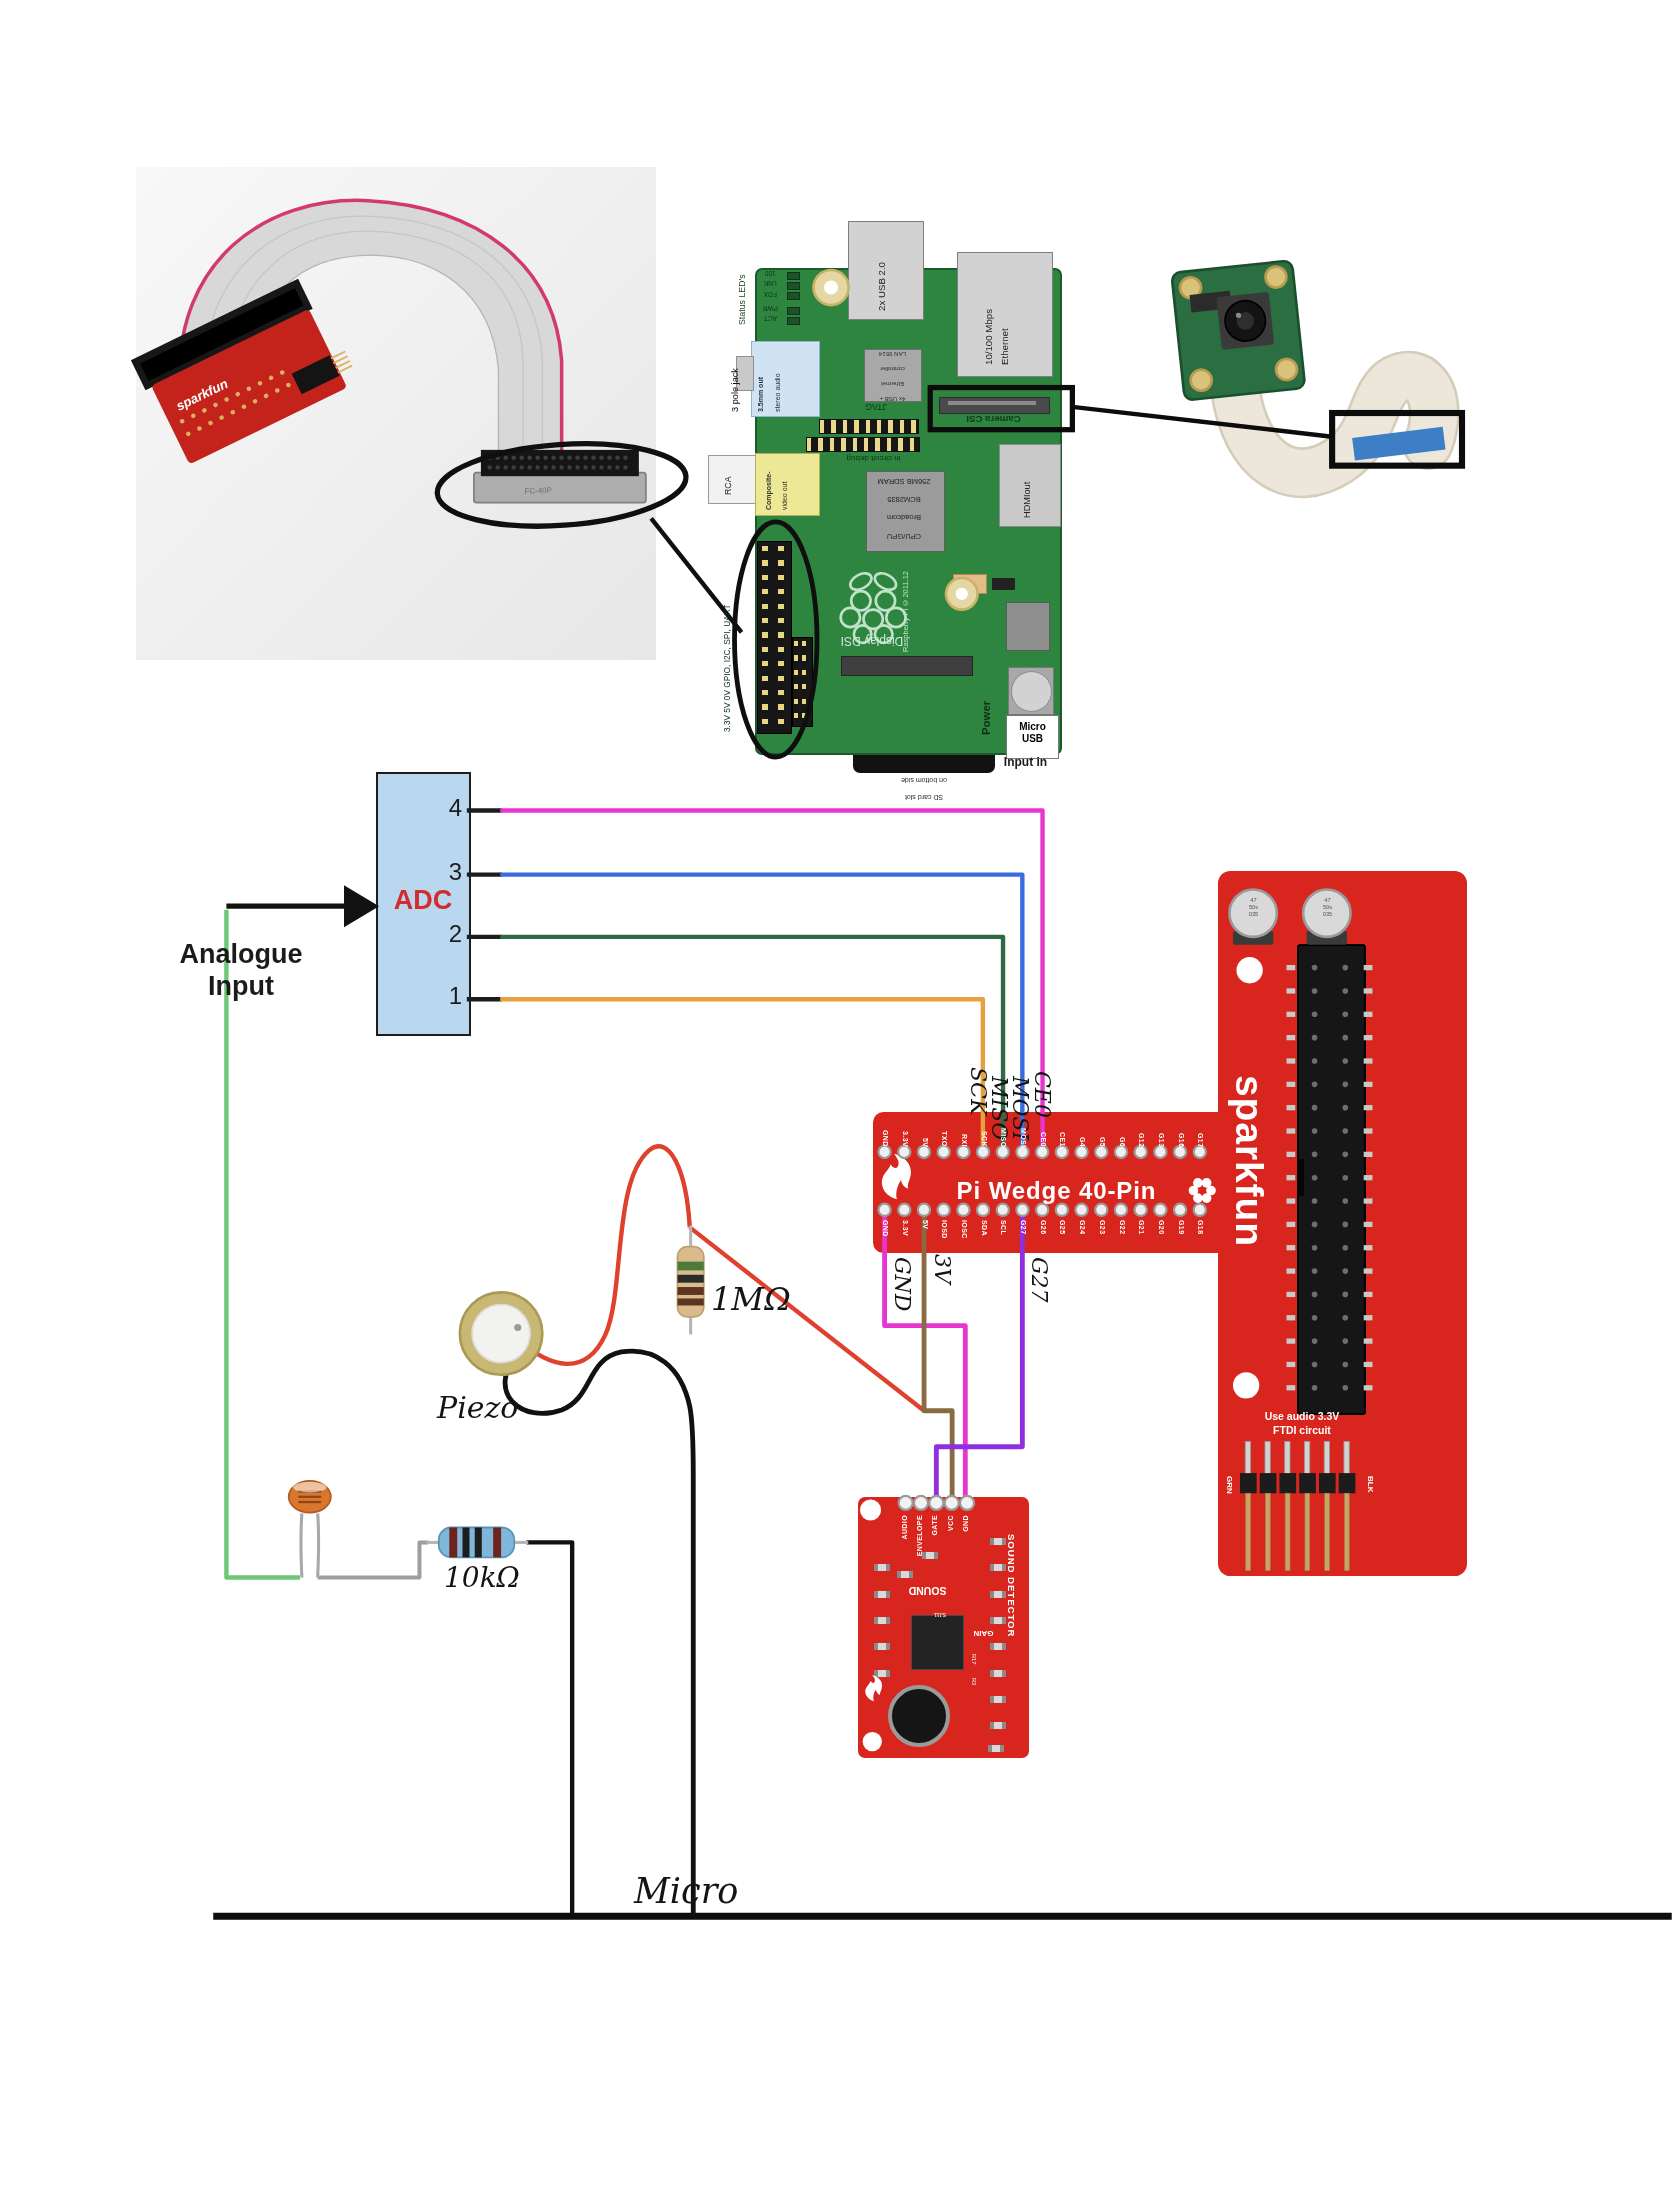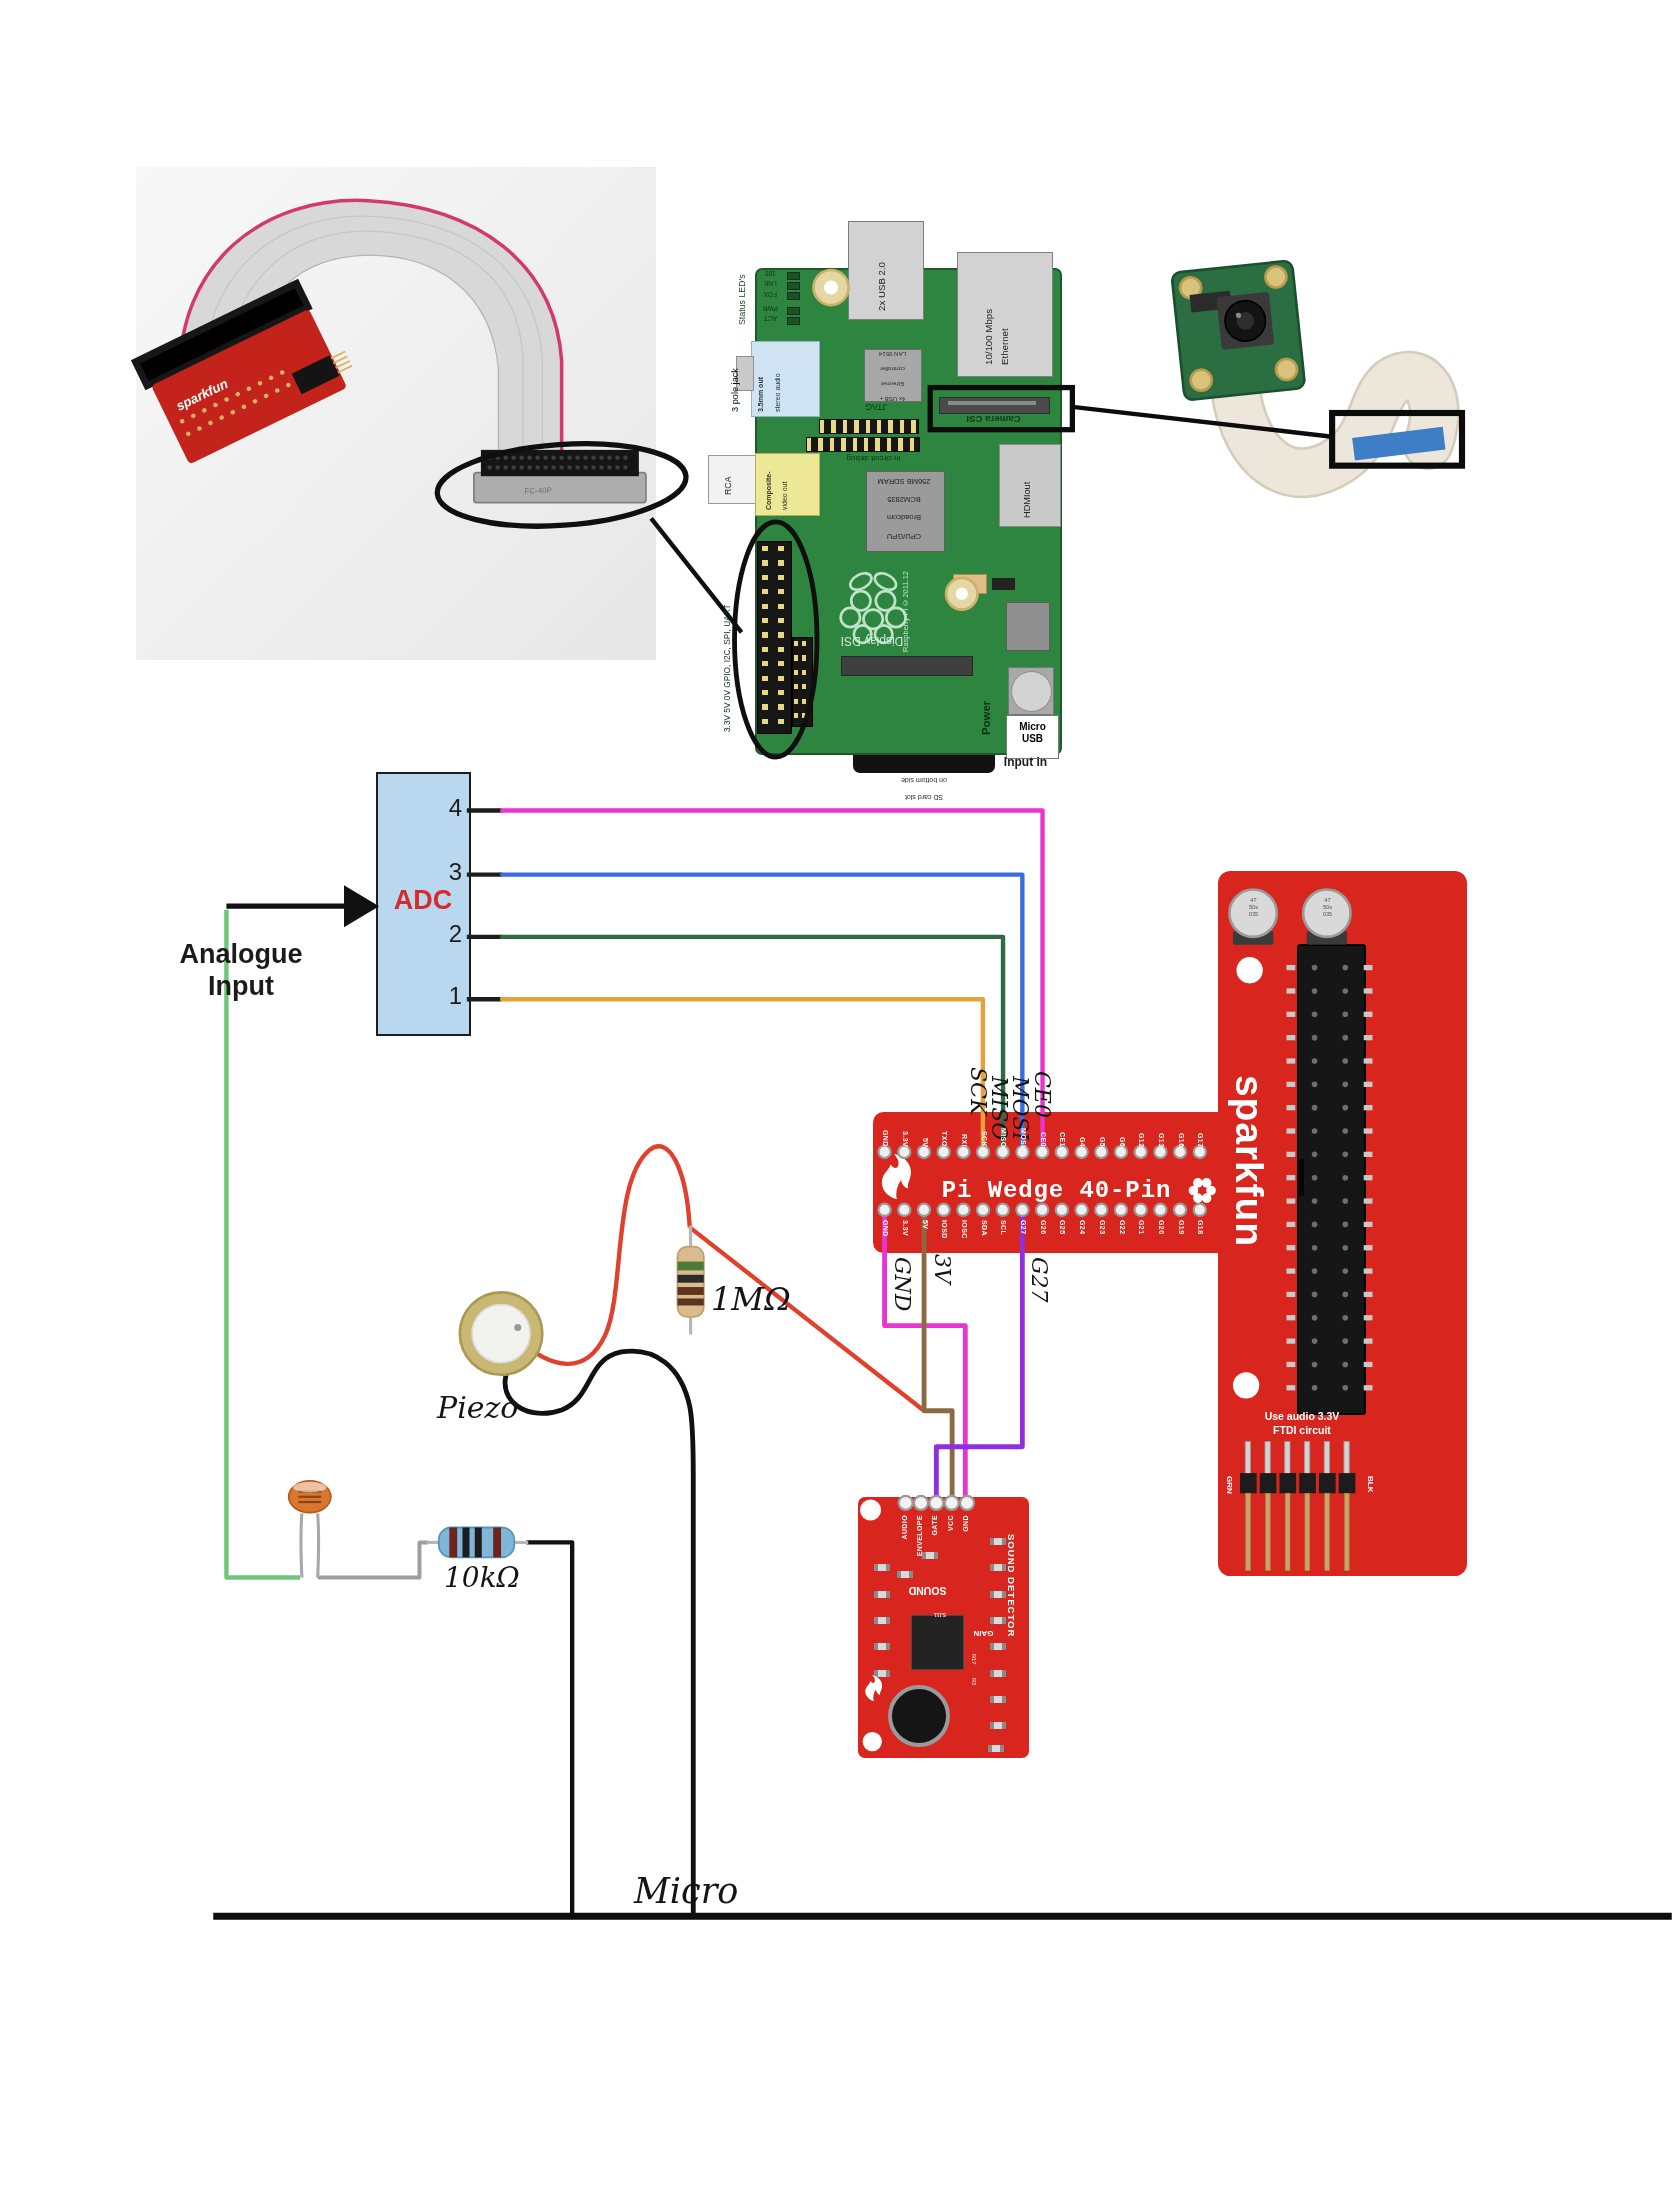--- a/index.html
+++ b/index.html
@@ -10,21 +10,21 @@
   .part{position:absolute;z-index:3}
   svg.overlay{position:absolute;left:0;top:0;z-index:5;pointer-events:none}
   .lbl{position:absolute;z-index:8;white-space:pre-line;color:#1b1b1b}
   .pinlab{position:absolute;z-index:8;color:#fff;font-weight:bold;font-size:7px;
           line-height:10.5px;letter-spacing:0.4px}
   .r90{writing-mode:vertical-rl}
   .rm90{writing-mode:vertical-rl;transform:rotate(180deg)}
   .r180{transform:rotate(180deg)}
   .hand{font-family:"DejaVu Serif",serif;font-style:italic;color:#141414}
   .chan{font-size:24px;color:#1c1c1c;text-align:right}
-  .wtitle{font-family:Liberation Mono, monospace;font-weight:bold;color:#fff}
+  .wtitle{font-family:Liberation Sans, sans-serif;font-weight:bold;color:#fff}
   .dots{background:repeating-linear-gradient(90deg,#ead98a 0 4.4px,#161616 4.4px 11.4px);
         border:1.8px solid #111}
   .gpiocol{position:absolute;background:repeating-linear-gradient(180deg,#e8d77f 0 5.3px,#161616 5.3px 14.4px)}
 </style>
 </head>
 <body>
 
 <div id="canvas">
 
   <div class="photo" style="left:136px;top:167px;width:520px;height:493px;

